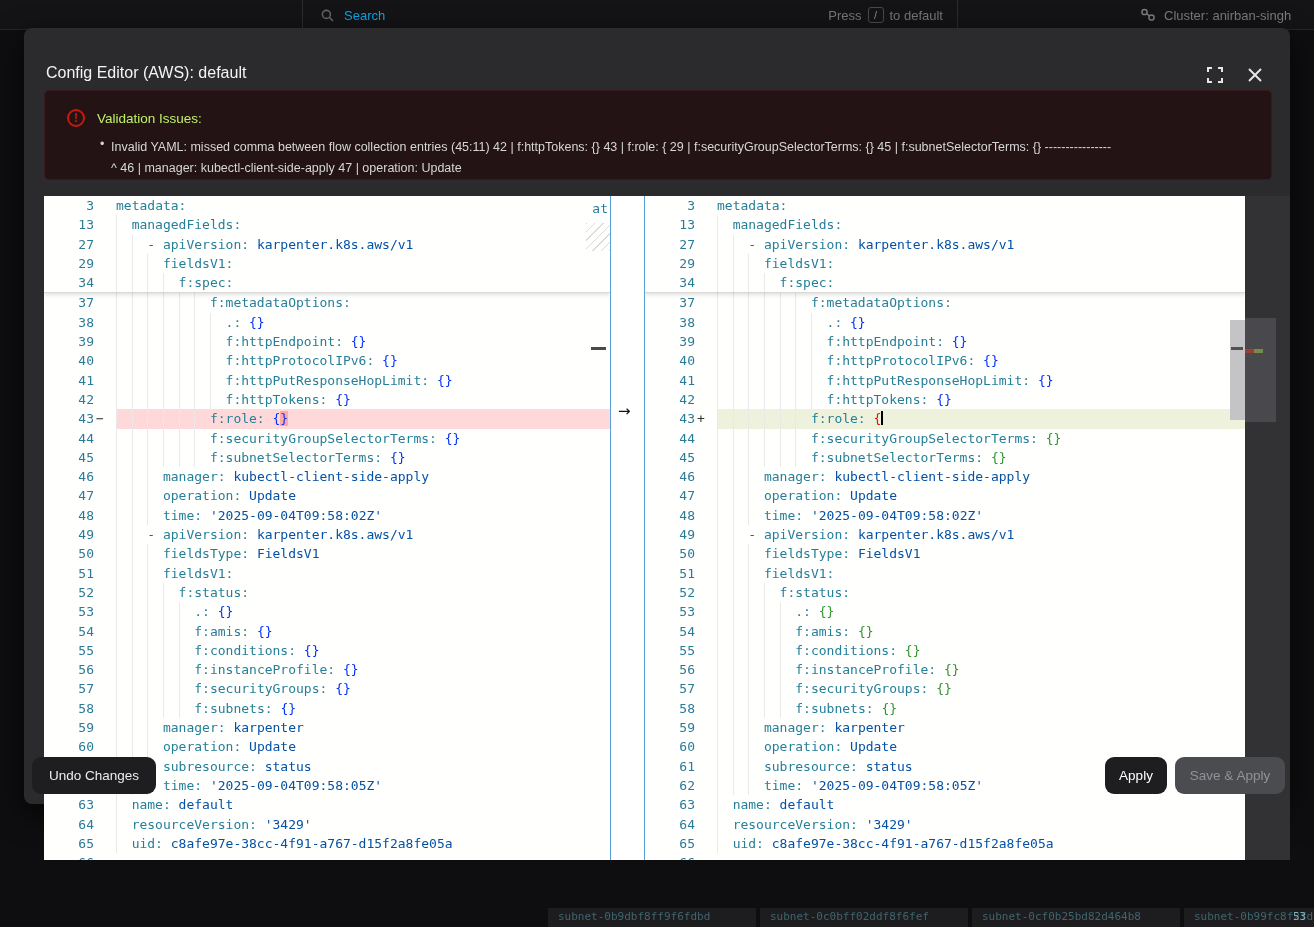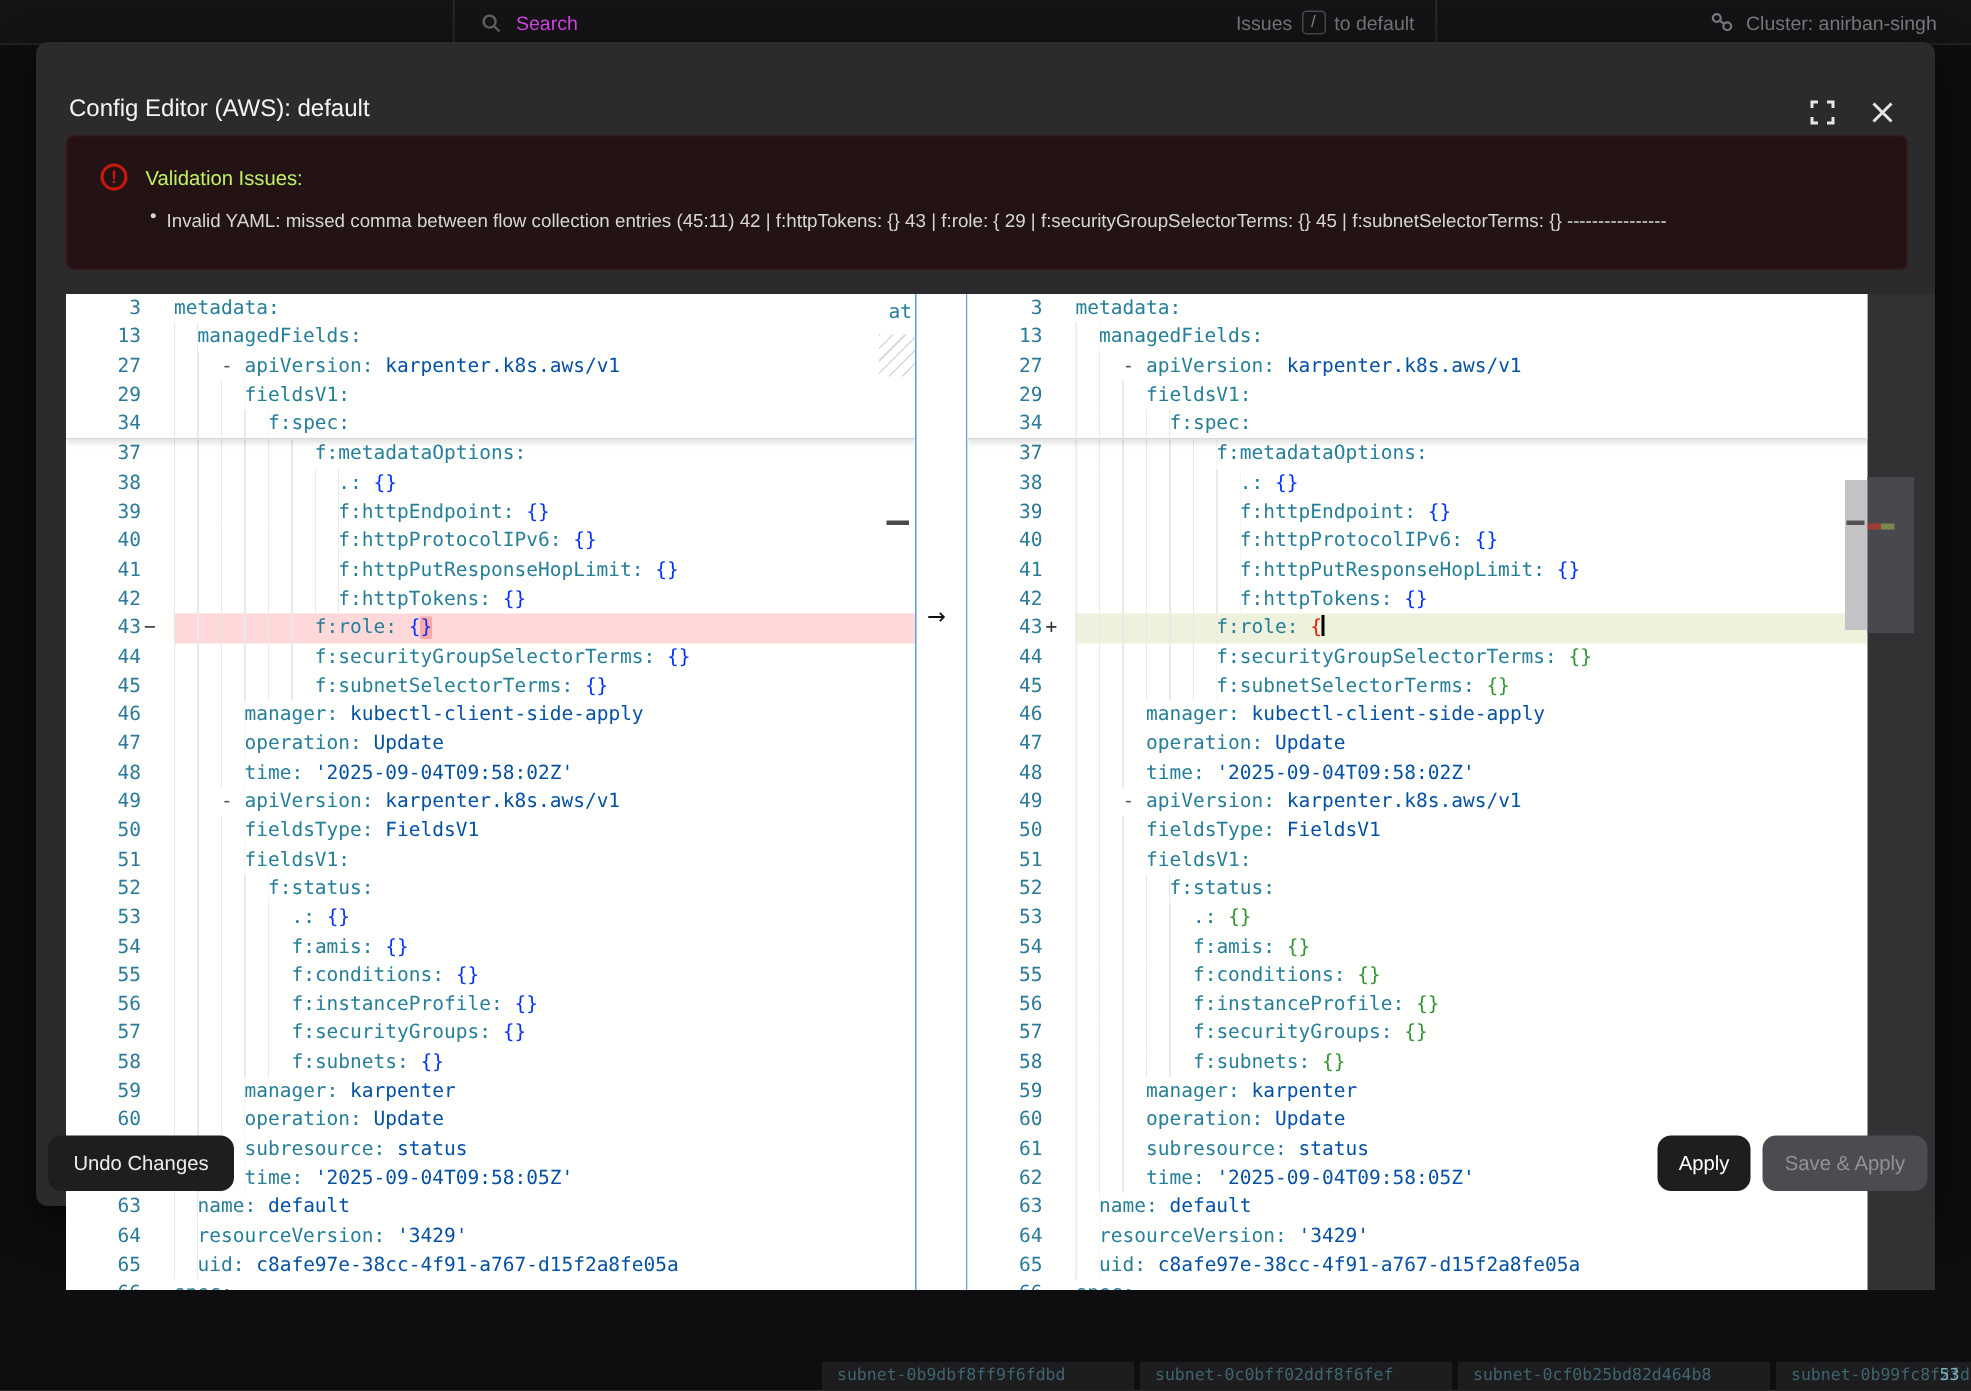--- a/index.html
+++ b/index.html
@@ -6,21 +6,21 @@
   html,body { width:1314px; height:927px; overflow:hidden; background:#0b0b0d;
     font-family:"Liberation Sans", sans-serif; }
 
   
   #page { position:absolute; inset:0; width:1314px; height:927px; background:#0e0e10; }
   #topbar { position:absolute; left:0; top:0; width:1314px; height:30px; background:#141416;
     border-bottom:1px solid #262628; color:#6f6f73; font-size:13px; }
   #searchbox { position:absolute; left:302px; top:0; width:656px; height:30px;
     border-left:1px solid #2c2c2e; border-right:1px solid #2c2c2e; display:flex; align-items:center; }
   #searchbox .mag { margin-left:18px; opacity:.8; }
-  #searchbox .ph { margin-left:10px; color:#d946ef; }
+  #searchbox .ph { margin-left:10px; color:#0ea5e9; }
   #press { position:absolute; right:14px; top:0; height:30px; display:flex; align-items:center; gap:6px; color:#77777b; }
   .keycap { display:inline-block; min-width:16px; height:16px; line-height:14px; text-align:center;
     border:1px solid #4a4a4e; border-radius:3px; font-size:11px; color:#8a8a8e; padding:0 3px; }
   #cluster { position:absolute; left:1140px; top:0; height:30px; display:flex; align-items:center; gap:8px;
     color:#7c7c80; font-size:13px; white-space:nowrap; }
 
   #bottomcells { position:absolute; left:548px; top:908px; display:flex; gap:4px; }
   .bcell { width:208px; height:19px; background:#1d1d1f; color:#3f6570; font-size:11px;
     font-family:"DejaVu Sans Mono", monospace; line-height:18px; padding-left:10px; overflow:hidden; white-space:nowrap; }
   #belltail { position:absolute; left:1293px; top:908px; color:#7fb2bd; font-size:11px;
@@ -95,21 +95,21 @@
   <div id="topbar">
     <div id="searchbox">
       <span class="mag">
         <svg width="13" height="13" viewBox="0 0 13 13">
             <circle cx="5.4" cy="5.4" r="4" fill="none" stroke="#77777b" stroke-width="1.6"></circle>
             <line x1="8.6" y1="8.6" x2="12" y2="12" stroke="#77777b" stroke-width="1.6"></line>
           </svg>
       </span>
       <span class="ph">Search</span>
       <span id="press">
-        <span>Issues</span>
+        <span>Press</span>
         <span class="keycap">/</span>
         <span>to default</span>
       </span>
     </div>
     <div id="cluster">
       <span>
         <svg width="16" height="14" viewBox="0 0 16 14">
             <circle cx="4.5" cy="4" r="2.6" fill="none" stroke="#7c7c80" stroke-width="1.5"></circle>
             <circle cx="11.5" cy="9.5" r="2.6" fill="none" stroke="#7c7c80" stroke-width="1.5"></circle>
             <line x1="6.4" y1="5.7" x2="9.6" y2="8" stroke="#7c7c80" stroke-width="1.5"></line>
@@ -145,20 +145,21 @@
         <line x1="15" y1="3" x2="3" y2="15"></line>
     </svg>
   </div>
 
   <div id="banner">
     <div class="bicon">!</div>
     <div class="btitle">Validation Issues:</div>
     <div class="bullet">•</div>
     <div class="bmsg">
       <div>Invalid YAML: missed comma between flow collection entries (45:11) 42 | f:httpTokens: {} 43 | f:role: { 29 | f:securityGroupSelectorTerms: {} 45 | f:subnetSelectorTerms: {} ----------------</div>
+      <div>^ 46 | manager: kubectl-client-side-apply 47 | operation: Update</div>
     </div>
   </div>
 
   <div id="editor">
     <div class="pane" id="lpane">
       <div id="lsticky" class="sticky">
           <div class="row"><div class="gut"><span class="num">3</span><span class="mark"></span></div><div class="content"><span class="tk-k">metadata:</span></div></div>
           <div class="row"><div class="gut"><span class="num">13</span><span class="mark"></span></div><div class="content"><span class="ind" style="width: 2ch;"></span><span class="tk-k">managedFields:</span></div></div>
           <div class="row"><div class="gut"><span class="num">27</span><span class="mark"></span></div><div class="content"><span class="ind" style="width: 4ch;"></span><span class="tk-d">- </span><span class="tk-k">apiVersion:</span><span class="tk-p"> </span><span class="tk-v">karpenter.k8s.aws/v1</span></div></div>
           <div class="row"><div class="gut"><span class="num">29</span><span class="mark"></span></div><div class="content"><span class="ind" style="width: 6ch;"></span><span class="tk-k">fieldsV1:</span></div></div>

